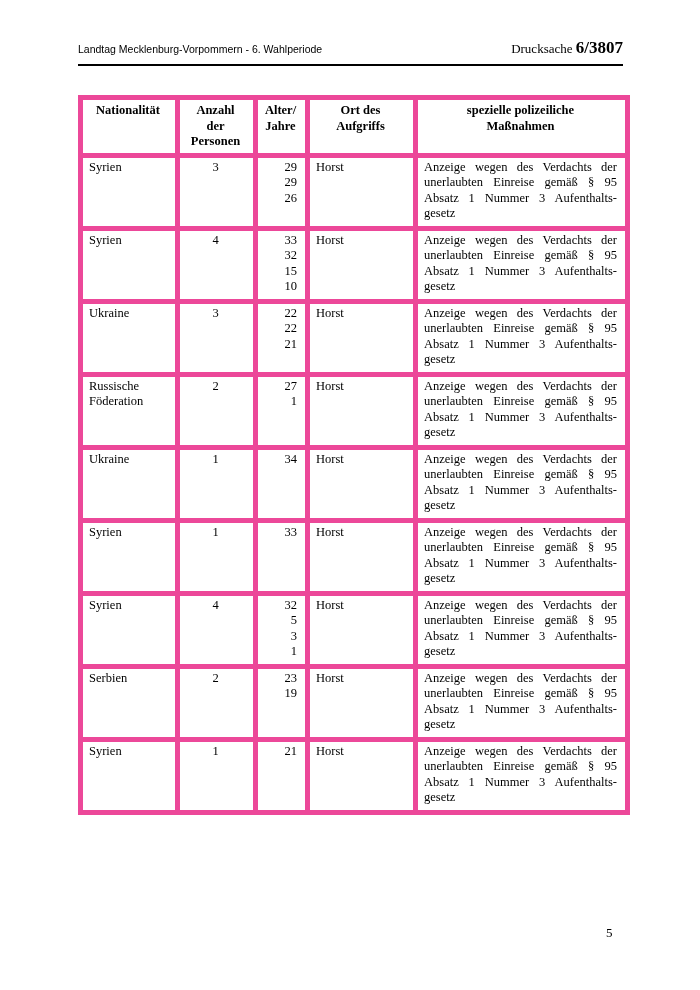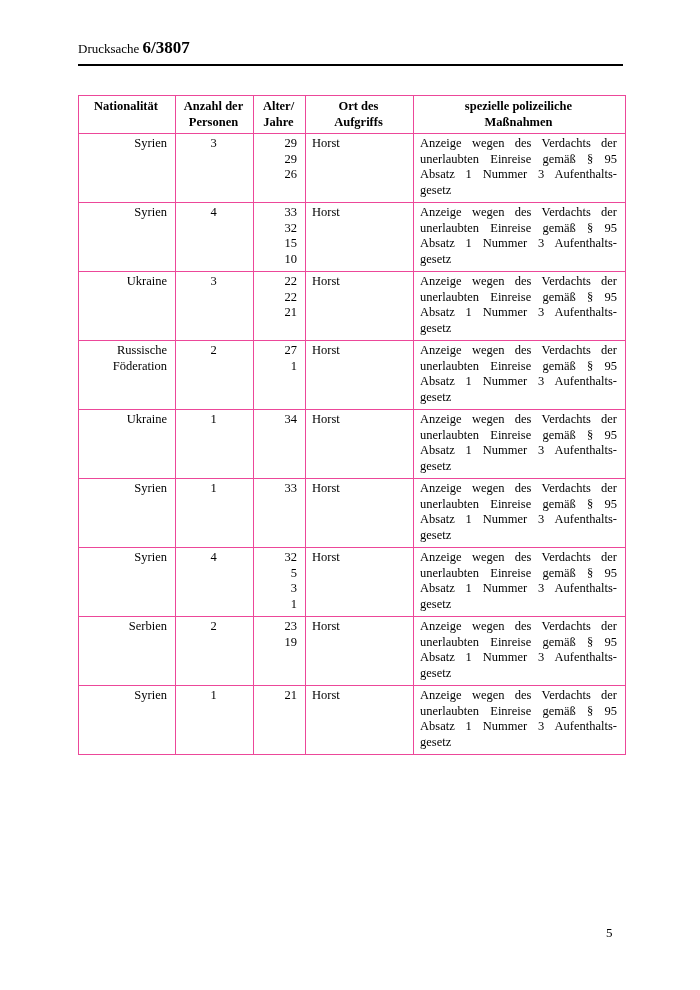--- a/index.html
+++ b/index.html
@@ -38,51 +38,52 @@
   table.main-table {
     position: absolute;
     top: 95px; left: 78px;
     width: 547px;
     border-collapse: collapse;
     font-size: 12.5px;
     line-height: 15.5px;
     table-layout: fixed;
   }
   .main-table th, .main-table td {
-    border: 1px solid #ec4899;
+    border: 5px solid #ec4899;
     vertical-align: top;
     padding: 2px 8px 4px 6px;
     font-family: Liberation Serif, serif;
   }
   .main-table th {
     font-weight: bold;
     text-align: center;
     white-space: pre-line;
     padding-top: 3px;
     padding-bottom: 3px;
   }
-  td.cell-nationality { text-align: right; }
+  td.cell-nationality { text-align: left; }
   td.cell-count { text-align: center; }
   td.cell-ages { text-align: right; padding-right: 8px; }
   td.cell-location { text-align: left; }
   td.cell-measures { text-align: left; }
   td.cell-measures .jl {
     text-align: justify;
     text-align-last: justify;
   }
   .page-number {
     position: absolute;
     top: 925px; left: 606px;
     font-size: 13px;
   }
 </style>
 </head>
 <body>
 
 <div class="page-header">
+  <span class="header-left">Landtag Mecklenburg-Vorpommern - 6. Wahlperiode</span>
   <span class="header-right"><span>Drucksache </span><span class="doc-number">6/3807</span></span>
 </div>
 
 <div class="header-rule"></div>
 
 <table class="main-table">
   <colgroup>
     <col style="width:97px">
     <col style="width:78px">
     <col style="width:52px">

